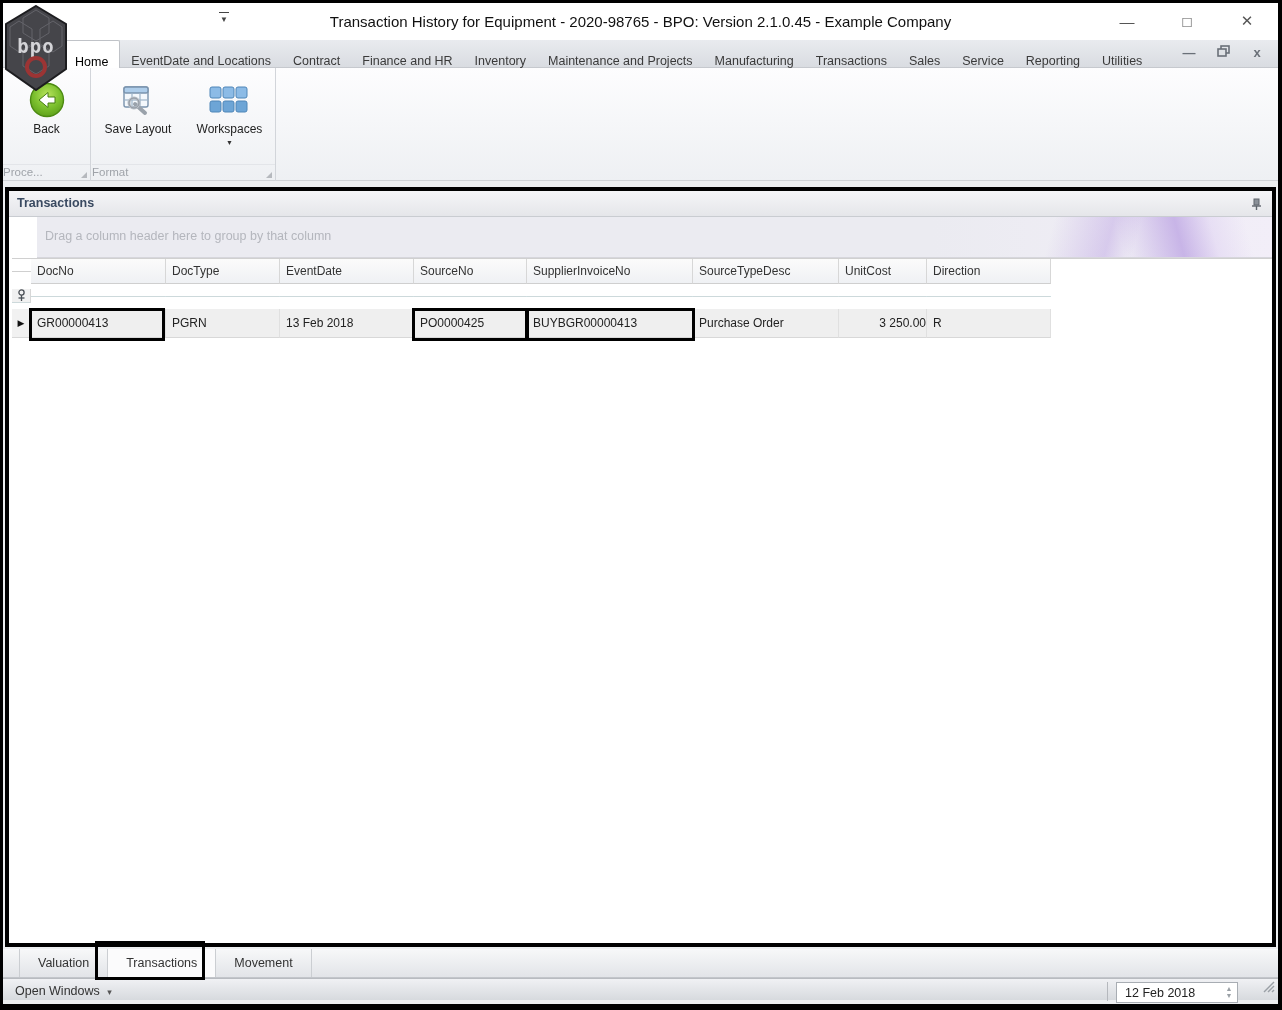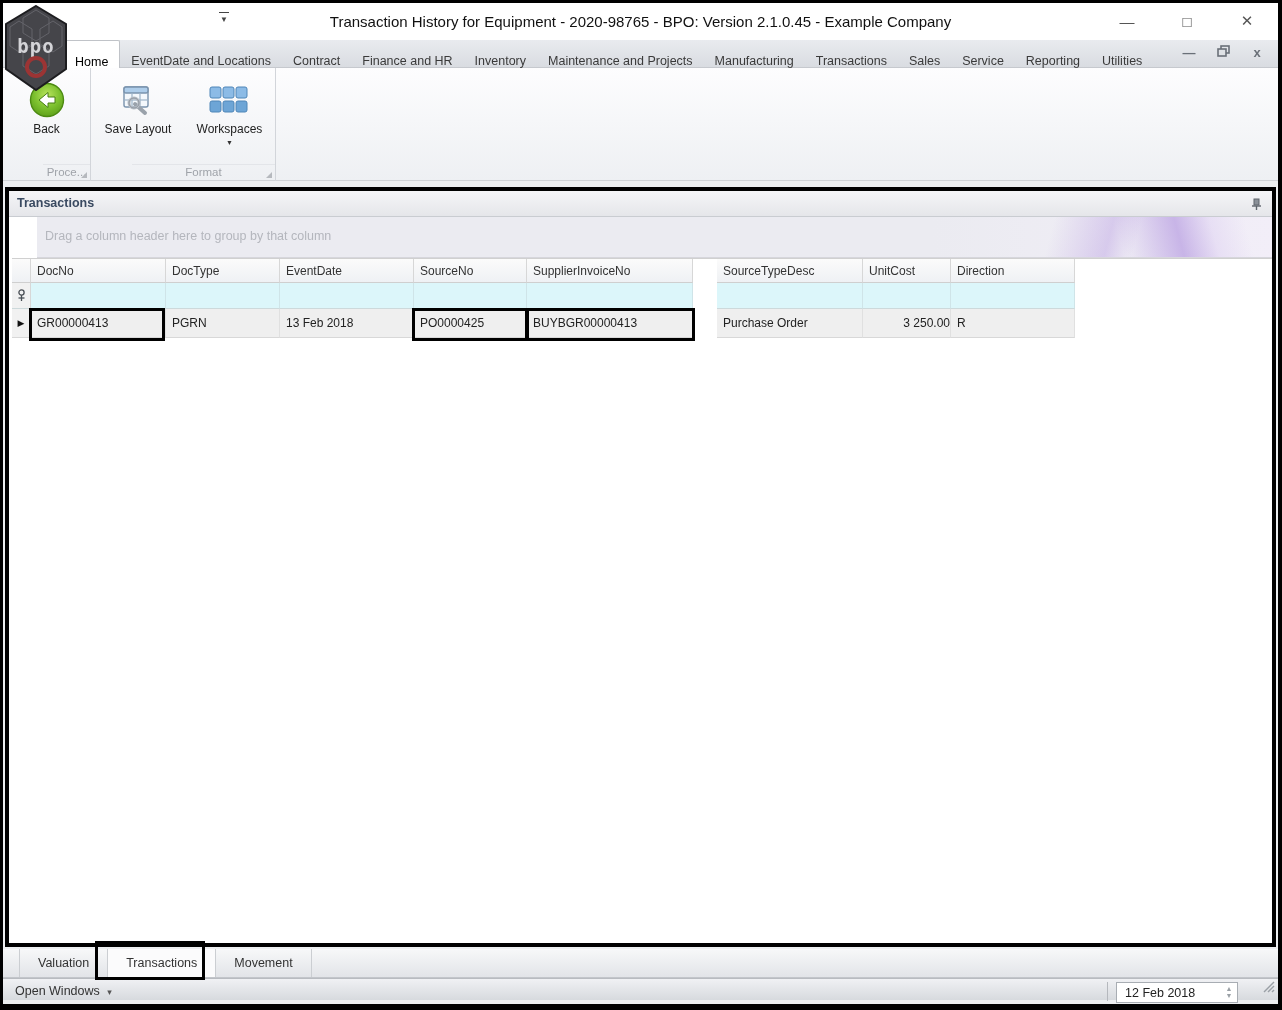--- a/index.html
+++ b/index.html
@@ -57,23 +57,22 @@
     background:linear-gradient(#fdfdfe,#eef0f3);
     border-bottom:1px solid #cfd2d6;
   }
   .ribbon-group { position:absolute; top:0; height:113px; border-right:1px solid #d2d5da; }
   .group-process { left:0; width:88px; }
   .group-format { left:89px; width:184px; }
   .group-content { position:absolute; left:0; right:0; top:4px; bottom:18px;
     display:flex; justify-content:space-around; align-items:flex-start; }
   .group-footer {
     position:absolute; left:0; right:0; bottom:0; height:17px;
-    text-align:center; font-size:11.5px; color:#9fa3a9; line-height:15px;
+    font-size:11.5px; color:#9fa3a9; line-height:15px;
     border-top:1px solid #e3e5e9;
-    margin-left:40px;
   }
   .group-grip {
     position:absolute; right:3px; bottom:3px; width:0; height:0;
     border-left:6px solid transparent; border-bottom:6px solid #b6b9be;
   }
   .big-btn { display:flex; flex-direction:column; align-items:center; padding-top:8px; cursor:pointer; }
   .big-btn .icon-wrap { height:40px; display:flex; align-items:center; justify-content:center; }
   .big-btn .btn-label { font-size:12px; color:#222; margin-top:2px; white-space:nowrap; }
   .drop-arrow { font-size:7px; color:#333; margin-top:3px; }
 
@@ -103,25 +102,25 @@
   .swoosh {
     position:absolute; right:0; top:0; width:340px; height:41px;
     background:
       linear-gradient(105deg, rgba(255,255,255,0) 35%, rgba(186,160,226,0.45) 52%, rgba(255,255,255,0) 60%),
       linear-gradient(75deg, rgba(255,255,255,0) 55%, rgba(167,134,219,0.55) 72%, rgba(214,196,240,0.35) 82%, rgba(255,255,255,0) 92%),
       linear-gradient(90deg, rgba(235,235,241,1), rgba(242,238,248,1));
   }
 
   
   .grid { position:relative; padding-left:3px; background:#fff; }
-  .grid-row { display:flex; }
+  .grid-row { display:flex;align-items:center; }
   .cell { flex:none; overflow:hidden; white-space:nowrap; font-size:12px; color:#222; }
   .c-ind  { width:19px; }
   .c-0 { width:135px; } .c-1 { width:114px; } .c-2 { width:134px; }
-  .c-3 { width:113px; } .c-4 { width:166px; } .c-5 { width:146px;margin-left:24px; }
+  .c-3 { width:113px; } .c-4 { width:166px; } .c-5 { width:146px; }
   .c-6 { width:88px; }  .c-7 { width:124px; }
 
   .hdr-row { height:25px; border-top:1px solid #d0d0d0; }
   .hdr-row .cell {
     background:linear-gradient(#fbfbfb,#eff1f4);
     border-right:1px solid #d7d7d7; border-bottom:1px solid #cfcfcf;
     line-height:24px; padding-left:6px; color:#333; cursor:pointer;
   }
   .hdr-row .c-ind { background:linear-gradient(#fbfbfb,#eff1f4); border-right:1px solid #d7d7d7; }
 

